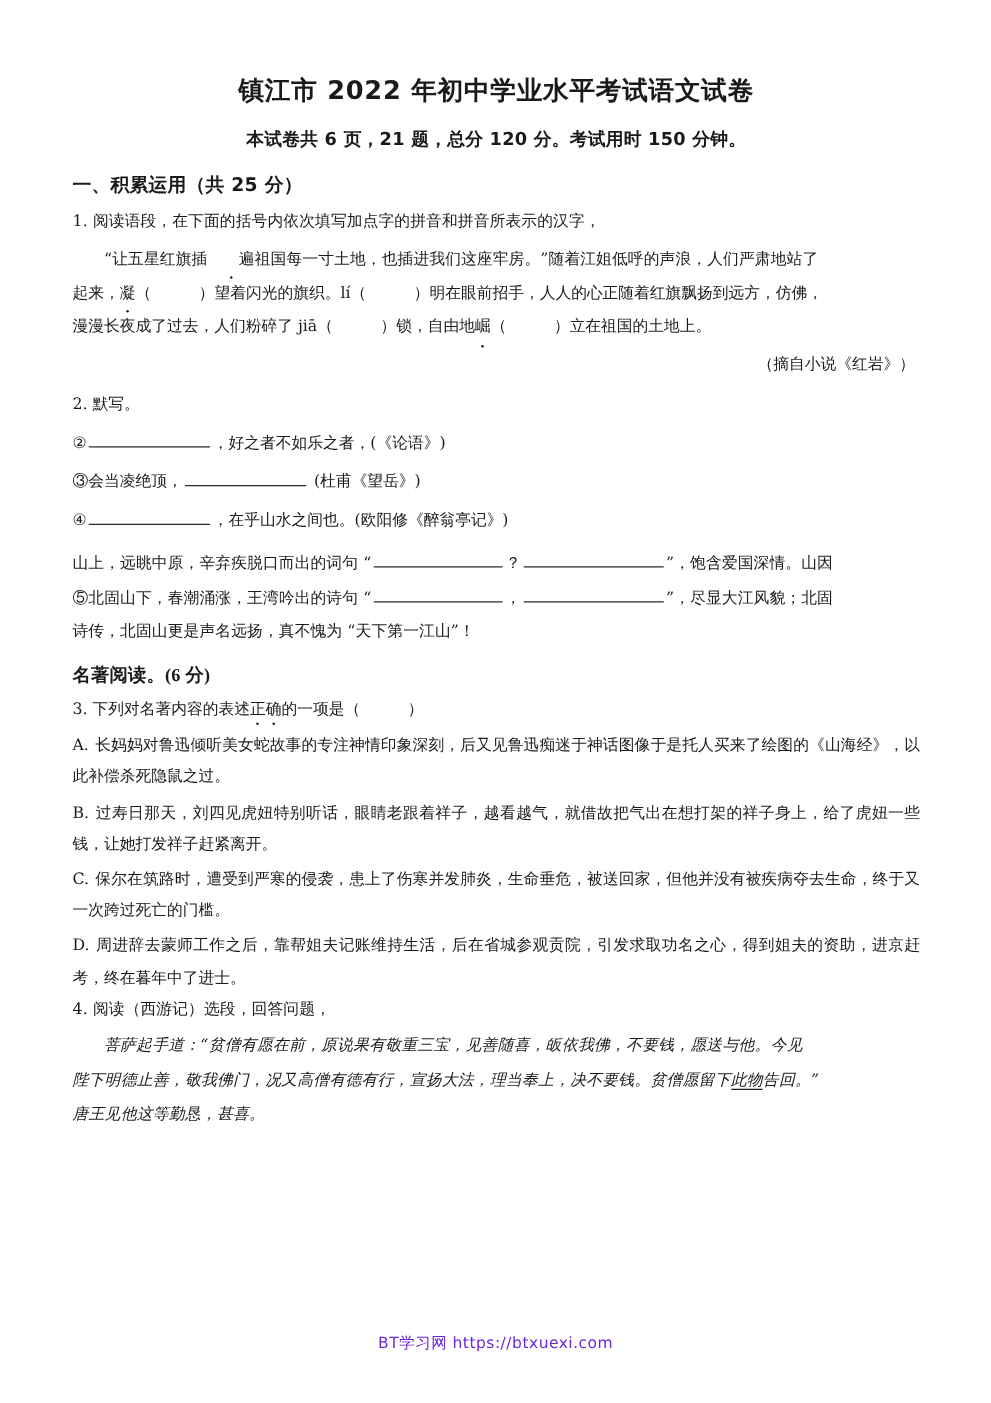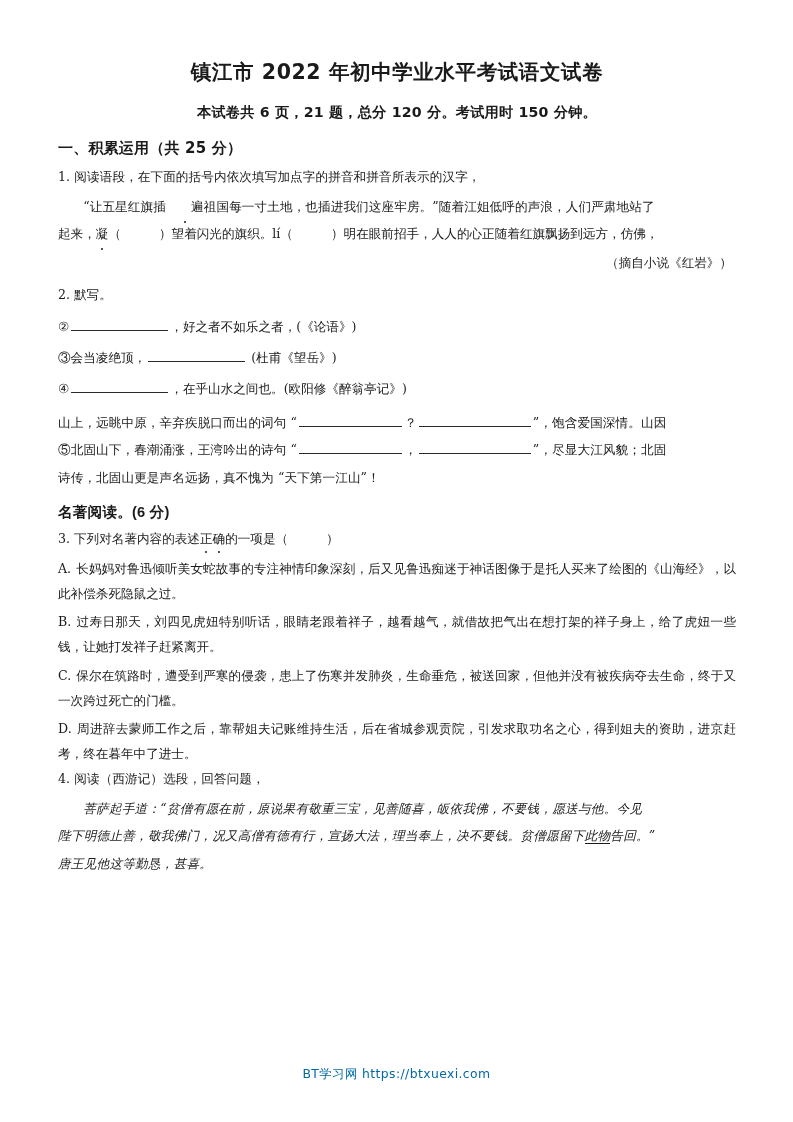--- a/index.html
+++ b/index.html
@@ -53,21 +53,21 @@
     font-weight: bold;
     margin: 16px 0 9px 0;
     letter-spacing: 0.2px;
     font-family: "DejaVu Sans", "Liberation Sans", sans-serif;
   }
   .sub-heading {
     font-size: 14.6px;
     font-weight: bold;
     margin: 13px 0 7px 0;
     letter-spacing: 0.2px;
-    font-family: Liberation Sans, sans-serif;
+    font-family: Liberation Serif, serif;
   }
 
   .q-line {
     font-size: 12.6px;
     line-height: 1.55;
     margin: 0 0 7px 0;
     letter-spacing: 0.1px;
   }
   .para {
     font-size: 12.6px;
@@ -148,21 +148,21 @@
 
   .uline { border-bottom: 1px solid #1a1a1a; }
 
   .footer {
     position: absolute;
     left: 0;
     top: 1066px;
     width: 793px;
     text-align: center;
     font-size: 12.4px;
-    color: #0369a1;
+    color: #6d28d9;
     font-family: "DejaVu Sans", "Liberation Sans", sans-serif;
     letter-spacing: 0.4px;
   }
 </style>
 </head>
 <body>
 
 <div class="page">
   <div class="content">
 
@@ -174,20 +174,23 @@
     <div class="q-line">1. 阅读语段，在下面的括号内依次填写加点字的拼音和拼音所表示的汉字，</div>
 
     <div class="para indent">
       <span>“让五星红旗插</span><span class="dot">遍</span><span>祖国每一寸土地，也插进我们这座牢房。”随着江姐低呼的声浪，人们严肃地站了</span>
     </div>
 
     <div class="para paren-blank">
       <span>起来，</span><span class="dot">凝</span><span>（</span><span class="gap"></span><span>）望着闪光的旗织。lí（</span><span class="gap"></span><span>）明在眼前招手，人人的心正随着红旗飘扬到远方，仿佛，</span>
     </div>
 
+    <div class="para paren-blank">
+      <span>漫漫长夜成了过去，人们粉碎了 jiā（</span><span class="gap"></span><span>）锁，自由地</span><span class="dot">崛</span><span>（</span><span class="gap"></span><span>）立在祖国的土地上。</span>
+    </div>
 
     <div class="attribution">（摘自小说《红岩》）</div>
 
     <div class="memo-line">2. 默写。</div>
 
 
     <div class="memo-line">
       <span>②</span><span class="blank w1"></span><span>，好之者不如乐之者，(《论语》)</span>
     </div>
 

